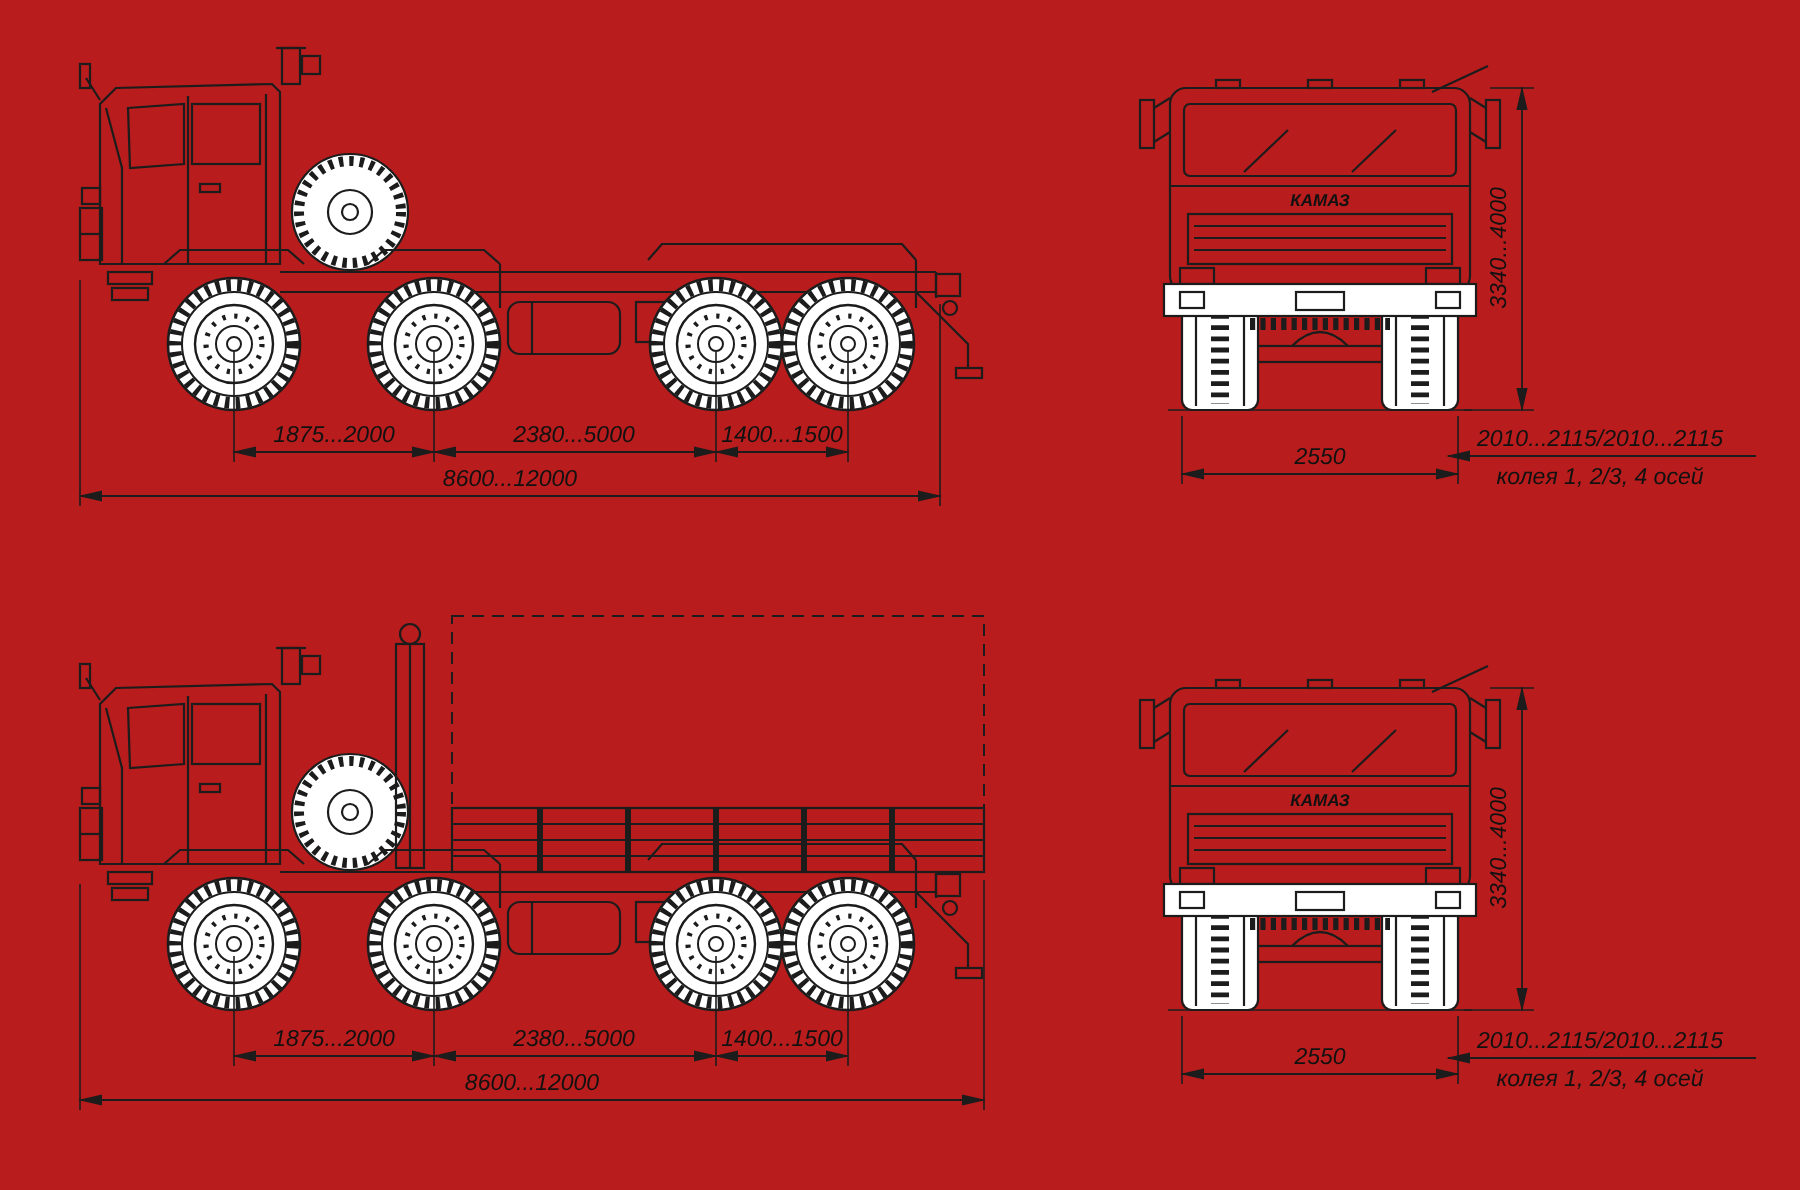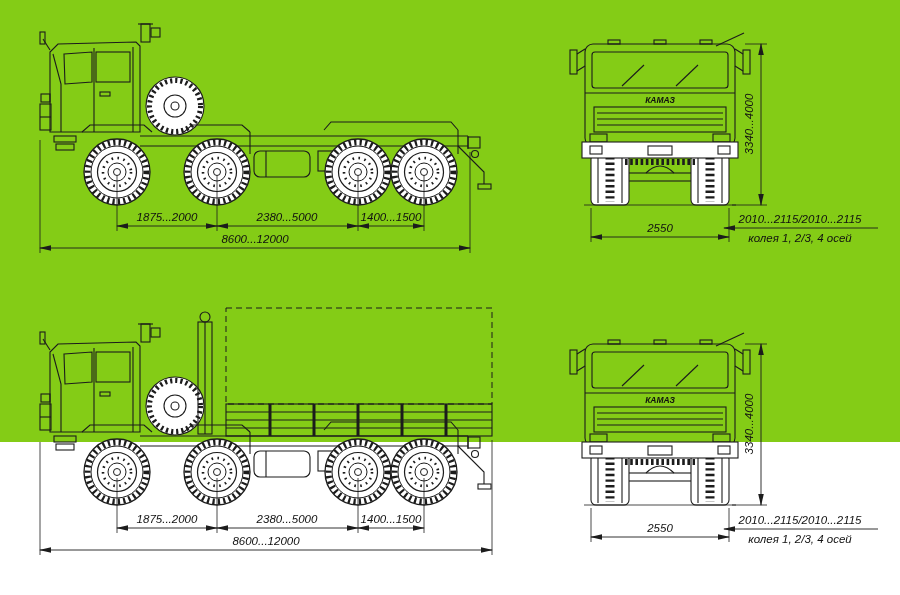--- a/index.html
+++ b/index.html
@@ -1,21 +1,21 @@
 <!DOCTYPE html>
 <html><head>
 <meta charset="utf-8">
 <style>
   html, body {
     margin: 0; padding: 0;
     width: 900px; height: 595px;
     background: #ffffff;
     overflow: hidden;
   }
-  .sheet { position: relative; width: 900px; height: 442px; background: #84cc16; }
+  .sheet { position: relative; width: 900px; height: 595px; background: #b91c1c; }
   svg { display: block; }
   .ext { stroke: #1c1c1c; stroke-width: 0.8; }
   .dl  { stroke: #1c1c1c; stroke-width: 0.9; }
   text.dim {
     font-family: "Liberation Sans", sans-serif;
     font-style: italic;
     font-size: 11.5px;
     fill: #111;
     stroke: none;
     text-anchor: middle;

